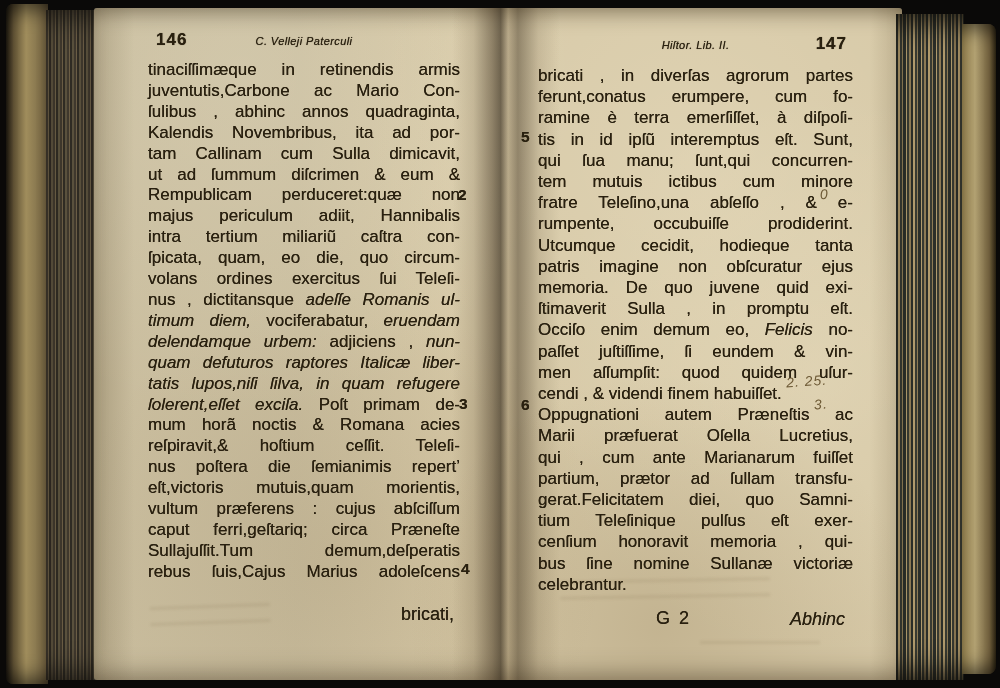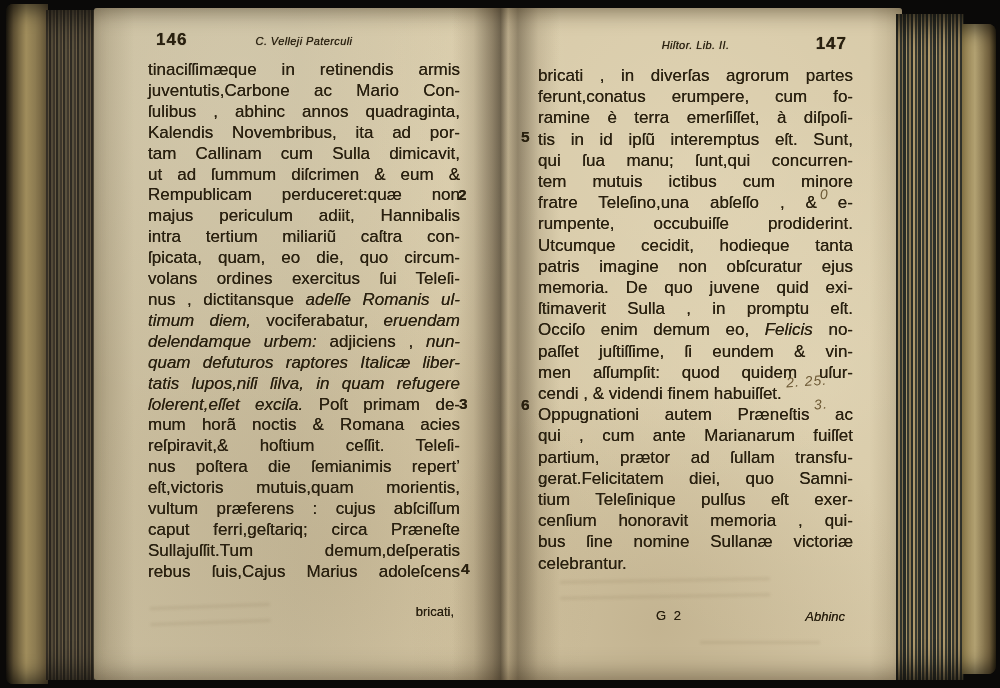--- a/index.html
+++ b/index.html
@@ -48,21 +48,21 @@
   #right-hdr .pgnum{text-align:right;padding-right:6px;}
   .rhead{font-style:italic;font-size:11px;text-align:center;letter-spacing:.4px;
          text-shadow:0 0 .7px rgba(40,30,16,.85);}
   .col{position:absolute;font-size:17px;line-height:20.9px;
        text-shadow:0 0 .65px rgba(38,29,15,.9);}
   #left-lines{left:148px;top:60px;width:312px;}
   #right-lines{left:538px;top:65px;width:315px;line-height:21.2px;}
   .ln{text-align:justify;text-align-last:justify;height:inherit;white-space:normal;}
   .ln.ns{text-align-last:left;}
   .it{font-style:italic;}
-  .catch{position:absolute;font-size:13px;text-shadow:0 0 .65px rgba(38,29,15,.9);}
+  .catch{position:absolute;font-size:18px;text-shadow:0 0 .65px rgba(38,29,15,.9);}
   #left-catch{left:148px;top:604px;width:306px;text-align:right;}
   #right-foot{left:538px;top:608px;width:315px;height:22px;}
   #sig{position:absolute;left:118px;top:0;letter-spacing:2px;}
   #right-catch{position:absolute;right:8px;top:1px;font-style:italic;}
   .mnum{position:absolute;font-size:15.5px;font-weight:bold;color:var(--ink);
         text-shadow:0 0 .6px rgba(38,29,15,.85);}
   .hw{position:absolute;font-size:14px;font-style:italic;color:var(--hand);
       transform:rotate(-4deg);letter-spacing:1px;opacity:.85;}
 
   
@@ -138,20 +138,21 @@
       <div class="ln"><span class="ro">rumpente, occubuiſſe prodiderint.</span></div>
       <div class="ln"><span class="ro">Utcumque cecidit, hodieque tanta</span></div>
       <div class="ln"><span class="ro">patris imagine non obſcuratur ejus</span></div>
       <div class="ln"><span class="ro">memoria. De quo juvene quid exi-</span></div>
       <div class="ln"><span class="ro">ſtimaverit Sulla , in promptu eſt.</span></div>
       <div class="ln"><span class="ro">Occiſo enim demum eo, </span><span class="it">Felicis</span><span class="ro"> no-</span></div>
       <div class="ln"><span class="ro">paſſet juſtiſſime, ſi eundem &amp; vin-</span></div>
       <div class="ln"><span class="ro">men aſſumpſit: quod quidem uſur-</span></div>
       <div class="ln ns"><span class="ro">cendi , &amp; videndi finem habuiſſet.</span></div>
       <div class="ln"><span class="ro">Oppugnationi autem Præneſtis ac</span></div>
+      <div class="ln"><span class="ro">Marii præfuerat Oſella Lucretius,</span></div>
       <div class="ln"><span class="ro">qui , cum ante Marianarum fuiſſet</span></div>
       <div class="ln"><span class="ro">partium, prætor ad ſullam transfu-</span></div>
       <div class="ln"><span class="ro">gerat.Felicitatem diei, quo Samni-</span></div>
       <div class="ln"><span class="ro">tium Teleſinique pulſus eſt exer-</span></div>
       <div class="ln"><span class="ro">cenſium honoravit memoria , qui-</span></div>
       <div class="ln"><span class="ro">bus ſine nomine Sullanæ victoriæ</span></div>
       <div class="ln ns"><span class="ro">celebrantur.</span></div>
     </div>
 
   <div class="catch" id="left-catch">bricati,</div>

